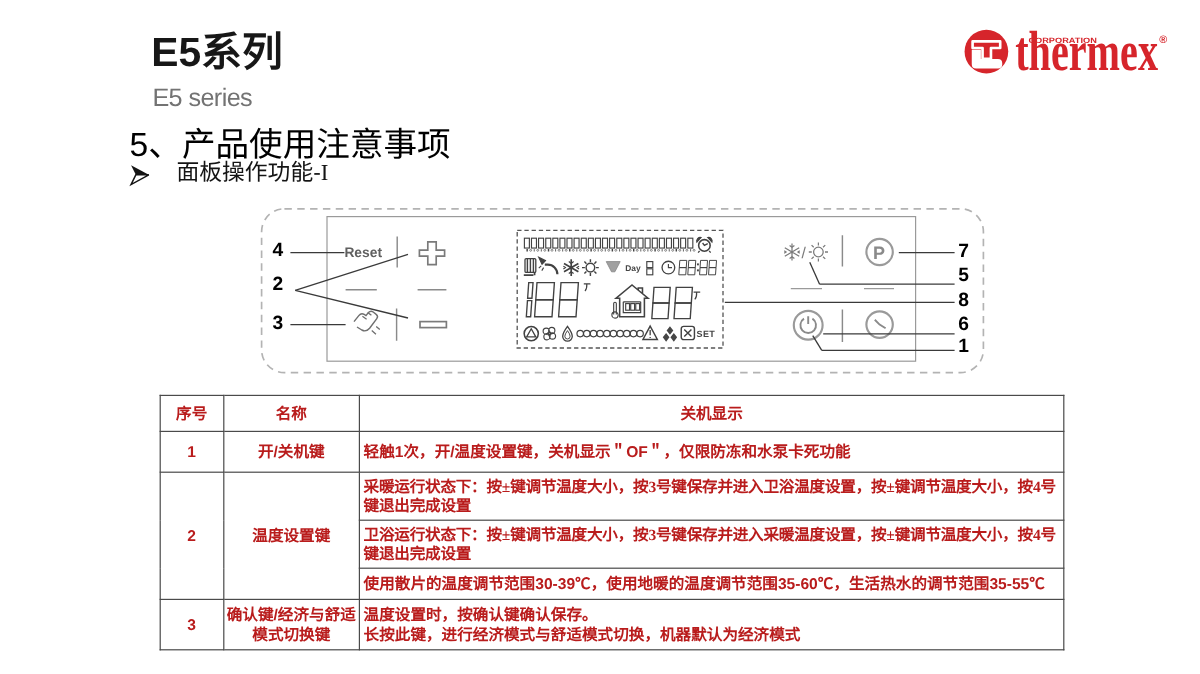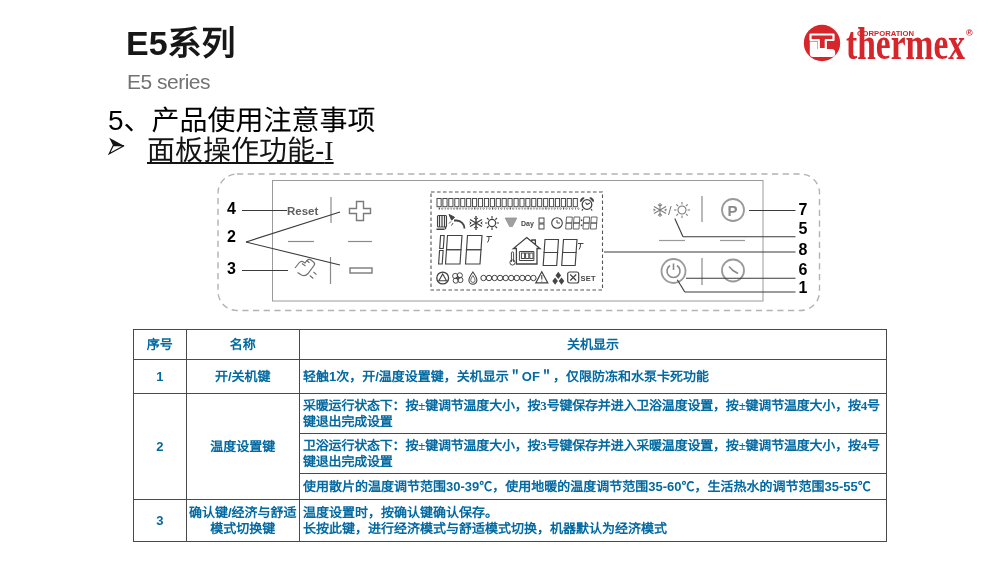--- a/index.html
+++ b/index.html
@@ -1,23 +1,23 @@
 <!DOCTYPE html>
 <html lang="zh-CN"><head><meta charset="utf-8">
 <style>
 html,body{margin:0;padding:0;}
 body{width:1000px;height:562px;background:#fff;font-family:"Liberation Sans",sans-serif;position:relative;overflow:hidden;}
 .abs{position:absolute;}
 #t1{left:126px;top:16px;font-size:34px;letter-spacing:-0.8px;font-weight:bold;color:#171717;letter-spacing:0px;}
 #t2{left:127px;top:70px;font-size:21px;letter-spacing:-0.5px;color:#737373;}
 #t3{left:108px;top:98px;font-size:28px;color:#000000;font-weight:500;}
-#t4{left:147px;top:128px;font-size:28px;color:#141414;font-weight:500;text-decoration:underline;}
+#t4{left:147px;top:128px;font-size:19px;color:#141414;font-weight:500;}
 
 #tbl{left:133px;top:329px;border-collapse:collapse;table-layout:fixed;}
-#tbl td{border:1px solid #4a4a4a;color:#0369a1;font-weight:bold;font-size:13px;line-height:16px;padding:0 3px;vertical-align:middle;}
+#tbl td{border:1px solid #4a4a4a;color:#b91c1c;font-weight:bold;font-size:13px;line-height:16px;padding:0 3px;vertical-align:middle;}
 #tbl td.c{text-align:center;padding:0;}
 #tbl td.t{letter-spacing:-0.2px;font-family:Liberation Serif, serif;}
 </style></head>
 <body>
 <div class="abs" id="t1">E5系列</div>
 <div class="abs" id="t2">E5 series</div>
 <div class="abs" id="t3">5、产品使用注意事项</div>
 <div class="abs" id="t4">面板操作功能-<span style="font-family:&quot;Liberation Serif&quot;,serif">I</span></div>
 <svg class="abs" style="left:107px;top:136px" width="20" height="20" viewBox="0 0 20 20">
  <path d="M2.2,1.8 L17,9.7 L6.2,9.7 Z" fill="#141414"></path>

